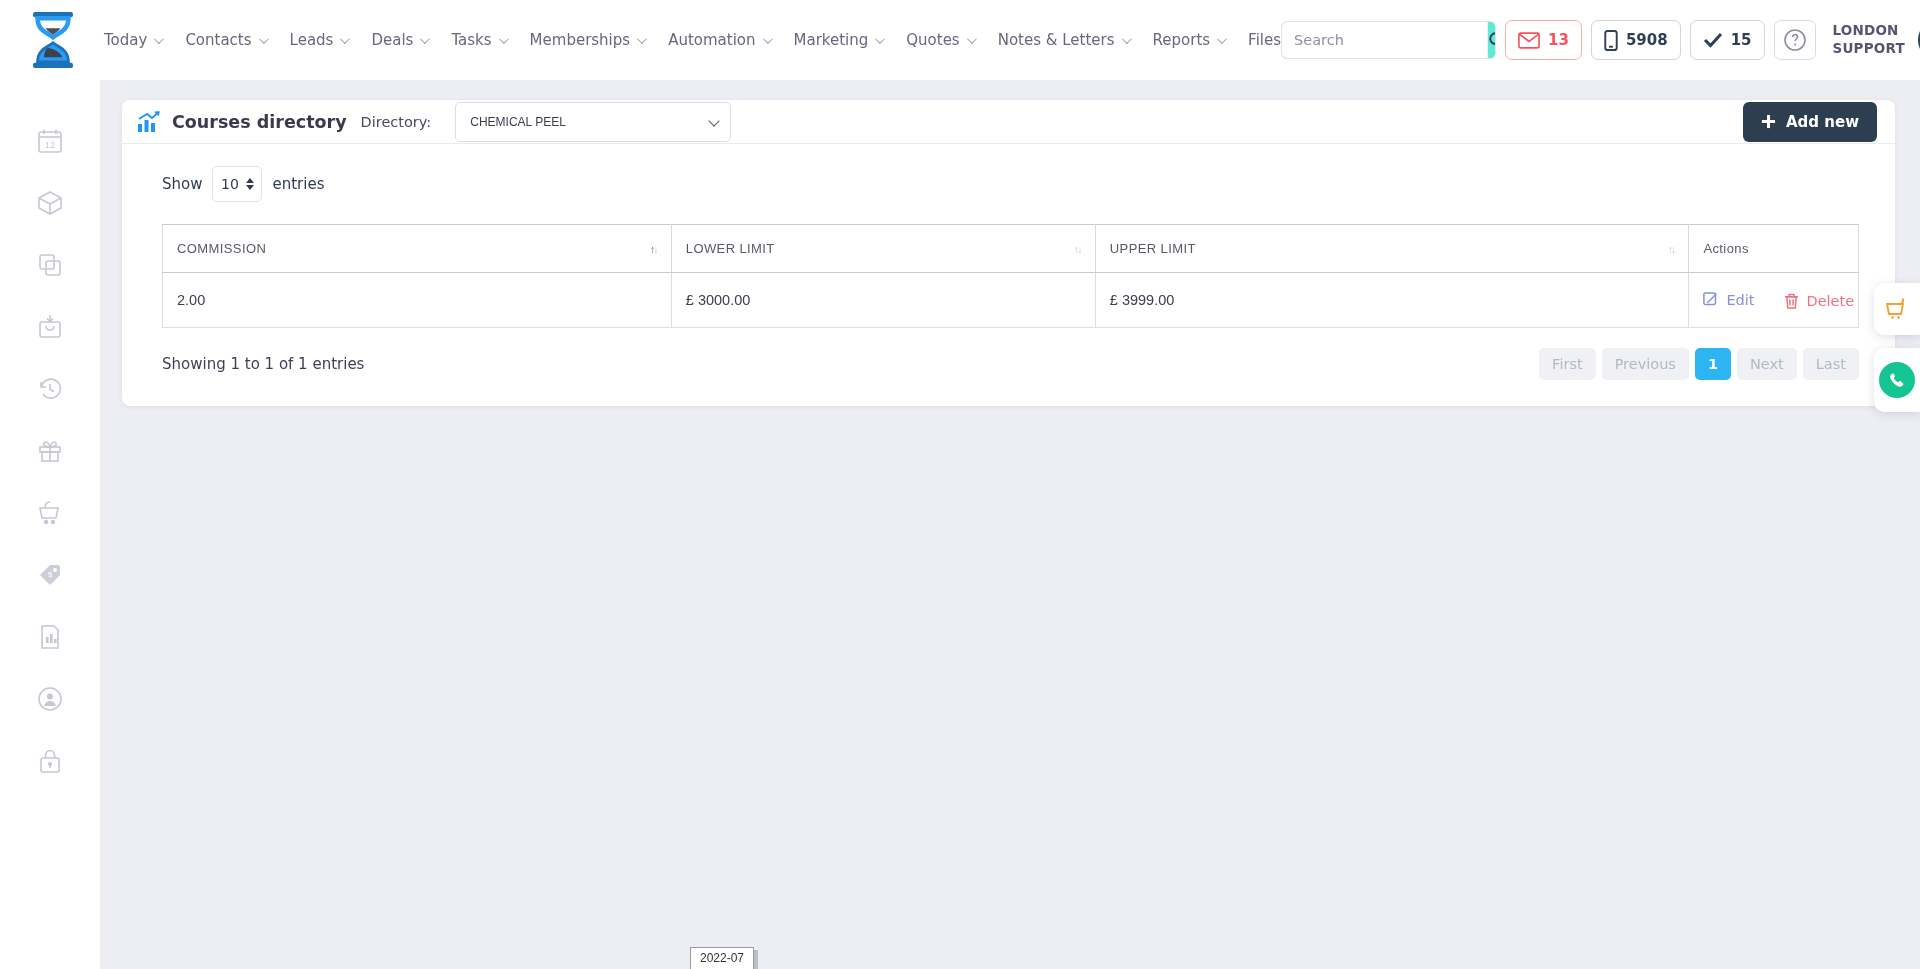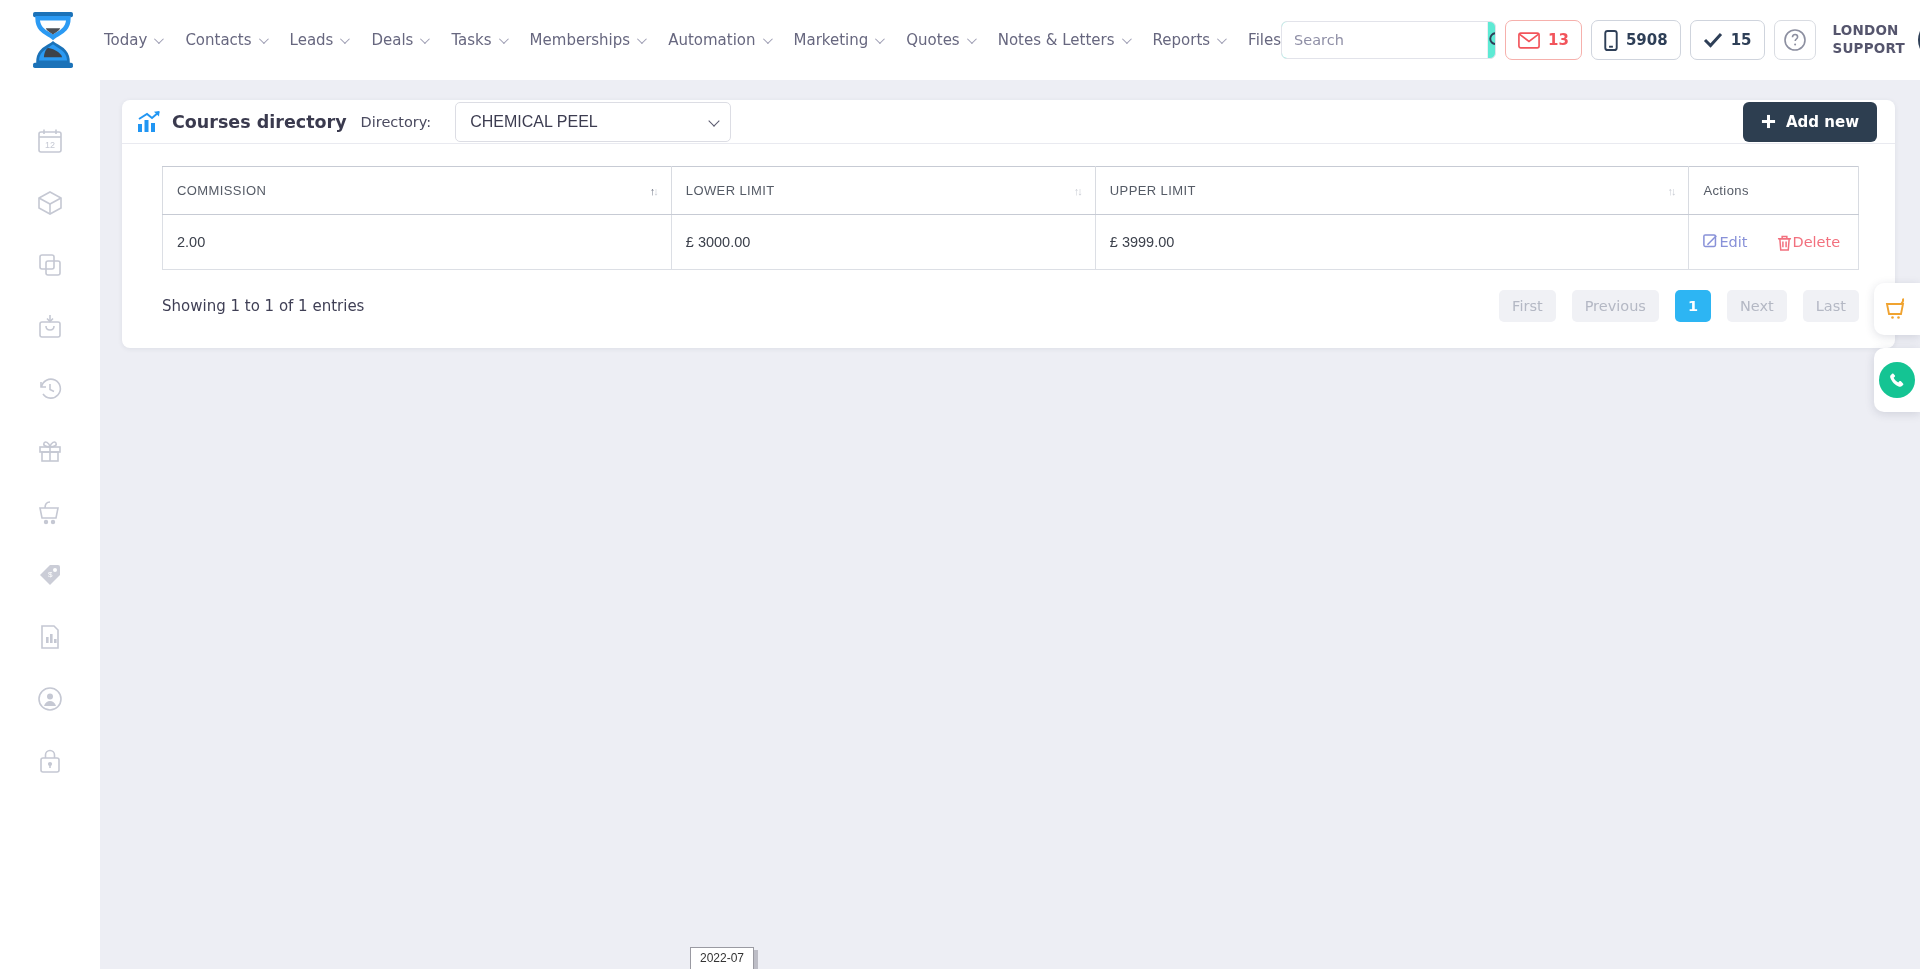--- a/index.html
+++ b/index.html
@@ -42,21 +42,21 @@
   
   .main { position:absolute; top:80px; left:100px; width:1820px; height:889px; }
   .card { margin:20px 25px 0 22px; background:#fff; border-radius:8px;
           box-shadow:0 1px 5px rgba(40,50,80,.08); }
   .card-header { height:44px; display:flex; align-items:center; padding:0 18px 0 14px;
                  border-bottom:1px solid #e9eaf0; }
   .page-title { font-size:17.5px; font-weight:600; color:#3a3a4e; margin:0 14px 0 10px; }
   .dir-label { font-size:14.5px; color:#4a4a5f; margin-right:24px; }
   .select-wrap { position:relative; width:276px; height:40px; }
   .select-wrap select { width:100%; height:100%; border:1px solid #dcdde4; border-radius:5px; background:#fff;
-                        appearance:none; -webkit-appearance:none; padding:0 30px 0 14px; font-size:16px;
+                        appearance:none; -webkit-appearance:none; padding:0 30px 0 14px; font-size:12px;
                         color:#3c3c50; font-family:"Liberation Sans", sans-serif; outline:none; cursor:pointer; }
   .select-wrap::after { content:""; position:absolute; right:13px; top:15px; width:7px; height:7px;
                         border-right:1.8px solid #5a5a6e; border-bottom:1.8px solid #5a5a6e;
                         transform:rotate(45deg); pointer-events:none; }
   .add-new { margin-left:auto; height:40px; background:#2d3e50; color:#fff; border:none; border-radius:6px;
              display:flex; align-items:center; gap:10px; padding:0 18px; font-size:15px; font-weight:700;
              font-family:"DejaVu Sans", sans-serif; cursor:pointer;text-align:right; }
   .card-body { padding:22px 36px 26px 40px; }
 
   .show-row { display:flex; align-items:center; gap:10px; font-size:15px; color:#2f3b52; margin-bottom:22px; }
@@ -71,28 +71,28 @@
   table { width:100%; border-collapse:collapse; table-layout:fixed; font-family:"Liberation Sans", sans-serif; }
   th { border:1px solid #d8dbe1; border-top:1px solid #c7cbd4; border-bottom:1px solid #c7cbd4;
        height:48px; padding:0 14px; text-align:left; font-size:13px; font-weight:400; color:#555b66;
        letter-spacing:.4px; }
   td { border:1px solid #dcdfe5; height:55px; padding:0 14px; font-size:14.5px; color:#3c414c;margin-left:36px; }
   .th-inner { display:flex; align-items:center; }
   .sort { margin-left:auto; font-size:11px; letter-spacing:-2px; }
   .sort .a-up, .sort .a-dn { color:#c9ccd4; }
   .sort.asc .a-up { color:#6a7080; }
   .actions-cell { display:flex; align-items:center; gap:30px; }
-  .link-btn { display:flex; align-items:flex-start; font-size:14.5px; cursor:pointer;
+  .link-btn { display:flex; align-items:flex-end; gap:7px; font-size:14.5px; cursor:pointer;
               font-family:"DejaVu Sans", sans-serif; background:none; border:none; }
   .edit-btn { color:#8891d8; }
   .delete-btn { color:#f2707e; }
 
   .table-footer { display:flex; align-items:center; margin-top:20px; }
   .summary { font-size:15px; color:#3f3f55; }
-  .pagination { margin-left:auto; display:flex; gap:16px; }
+  .pagination { margin-left:auto; display:flex; gap:6px; }
   .page-btn { background:#f0f1f5; color:#b4b8c4; border:none; border-radius:5px; padding:8px 13px;
               font-size:14.5px; font-family:"DejaVu Sans", sans-serif; cursor:pointer; }
   .page-btn.active { background:#2db5f3; color:#fff; font-weight:600; }
 
   
   .float-widget { position:absolute; right:0; background:#fff; border-radius:10px 0 0 10px;
                   box-shadow:0 2px 10px rgba(40,50,80,.15); display:flex; align-items:center;
                   justify-content:center; cursor:pointer; z-index:6; }
   .cart-widget { top:283px; width:46px; height:52px; }
   .phone-widget { top:348px; width:46px; height:64px; }
@@ -331,20 +331,31 @@
         <svg width="15" height="15" viewBox="0 0 16 16" fill="none" stroke="#fff" stroke-width="3.2">
           <line x1="8" y1="1" x2="8" y2="15"></line>
             <line x1="1" y1="8" x2="15" y2="8"></line>
         </svg>
         <span>Add new</span>
       </button>
     </div>
 
     <div class="card-body">
 
+      <div class="show-row">
+        <span>Show</span>
+        <div class="size-select">
+          <span>10</span>
+          <span class="updown">
+              <i class="up"></i>
+              <i class="dn"></i>
+            </span>
+        </div>
+        <span>entries</span>
+      </div>
 
       <table>
         <colgroup>
             <col style="width:30%">
             <col style="width:25%">
             <col style="width:35%">
             <col style="width:10%">
           </colgroup>
         <thead>
           <tr>

